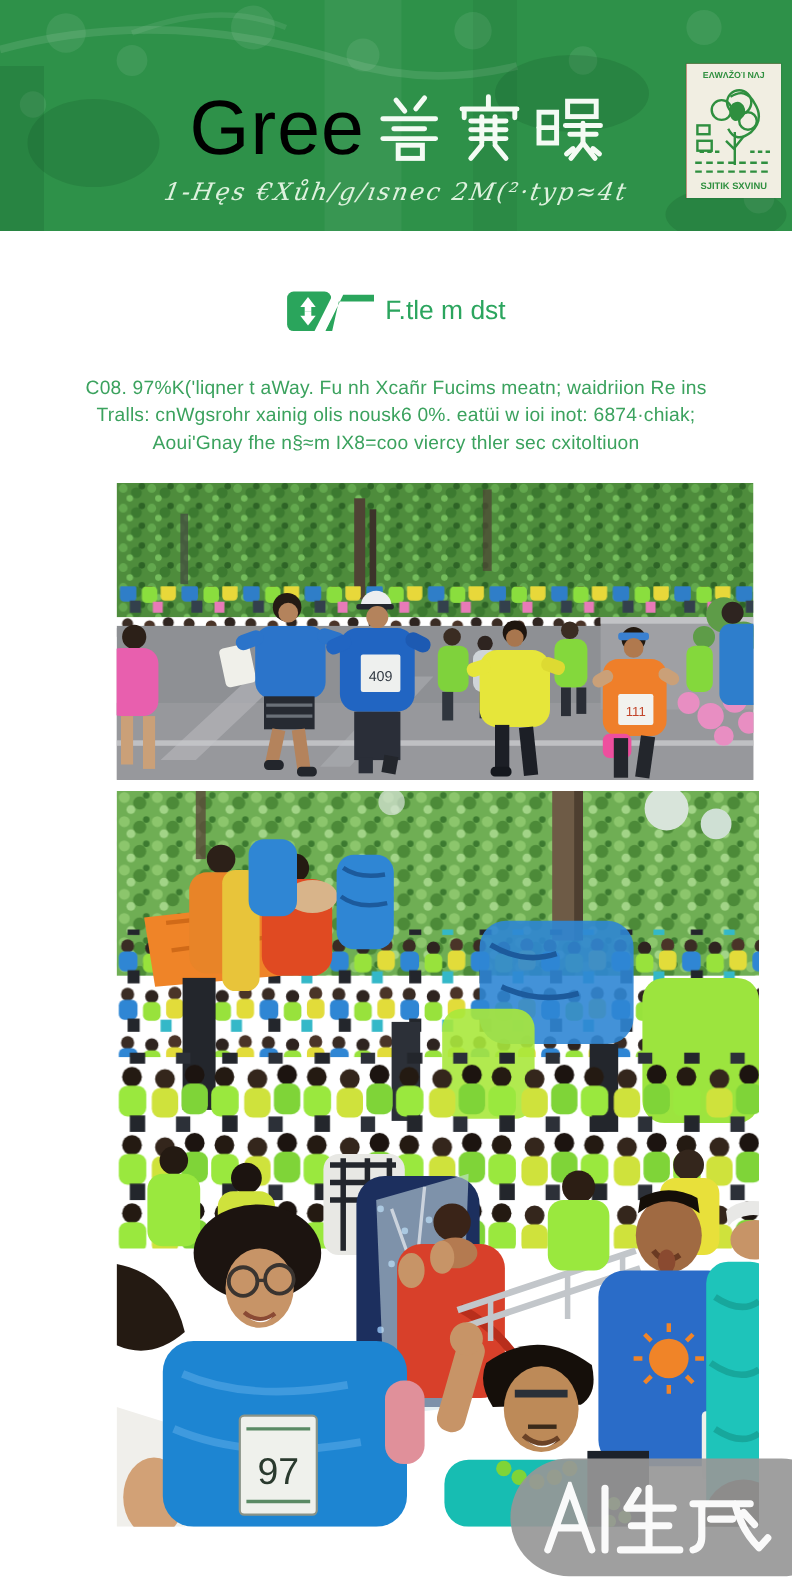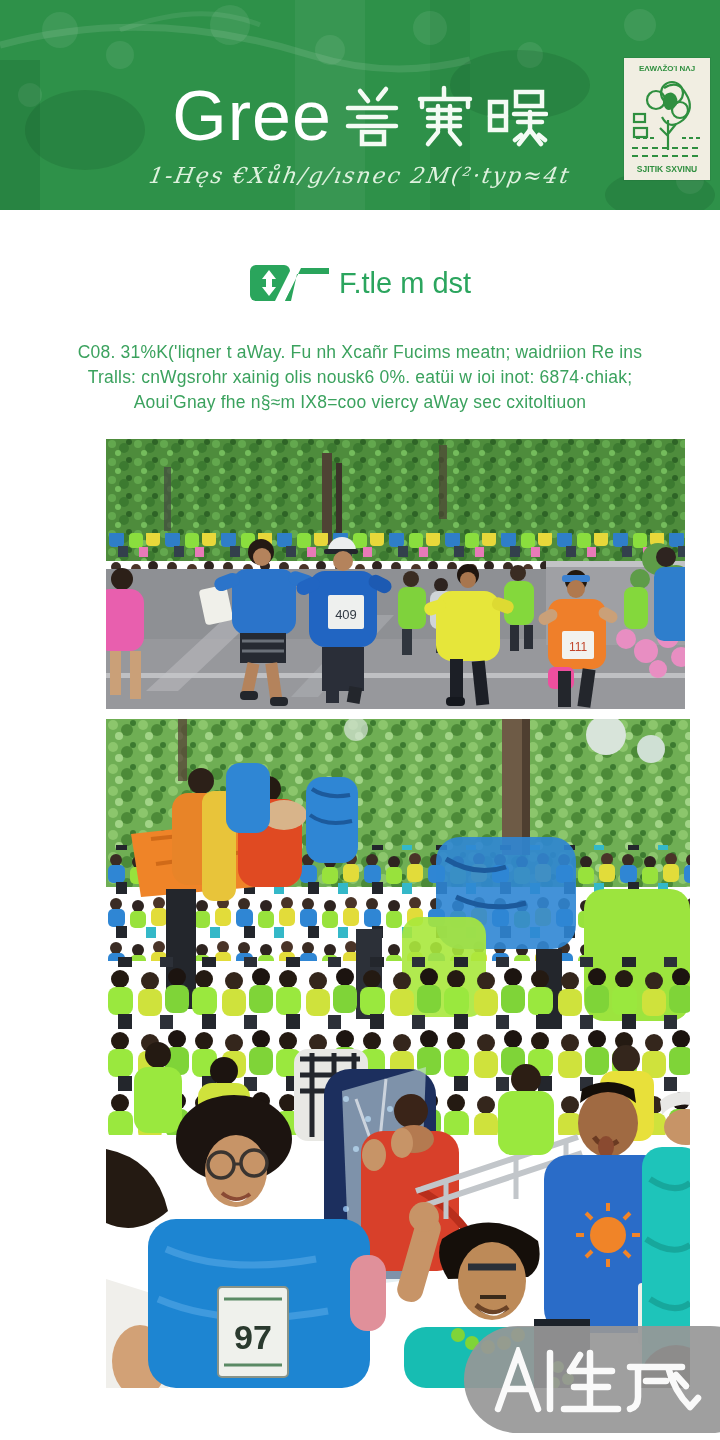--- a/index.html
+++ b/index.html
@@ -5,42 +5,42 @@
   html,body{margin:0;padding:0;background:#ffffff;}
   .page{position:relative;width:720px;height:1440px;background:#ffffff;overflow:hidden;
         font-family:"Liberation Sans",sans-serif;}
   .visually-hidden{position:absolute;width:1px;height:1px;overflow:hidden;clip:rect(0 0 0 0);white-space:nowrap;}
 
   
   .banner{position:absolute;left:0;top:0;width:720px;height:210px;background:#2e9149;overflow:hidden;}
   .banner-decor{position:absolute;left:0;top:0;width:720px;height:210px;}
   .banner-title-row{position:absolute;left:0;top:84px;width:720px;display:flex;justify-content:center;
         align-items:flex-start;gap:8px;}
-  .title-latin{font-size:70px;line-height:64px;color:#ffffff;font-weight:400;letter-spacing:1px;}
+  .title-latin{font-size:70px;line-height:64px;color:#000000;font-weight:400;letter-spacing:1px;}
   .title-cjk-svg{display:block;margin-top:0px;}
   .banner-subtitle{position:absolute;left:0;top:163px;width:720px;text-align:center;
         font-family:"DejaVu Serif",serif;font-style:italic;font-size:22px;color:#def2de;
         letter-spacing:2px;transform:skewX(-10deg);}
   .stamp{position:absolute;left:624px;top:58px;width:86px;height:122px;background:#ef4444;
         box-shadow:0 0 0 1px rgba(0,0,0,0.05);}
 
   
   .logo-row{position:absolute;left:0;top:261px;width:720px;display:flex;justify-content:center;
         align-items:center;gap:8px;height:44px;}
-  .logo-label{font-size:29px;color:#2ba55e;letter-spacing:0px;font-weight:500;}
+  .logo-label{font-size:24px;color:#2ba55e;letter-spacing:0px;font-weight:500;}
 
   
   .article{position:absolute;left:58px;top:340px;width:604px;text-align:center;color:#3ba25e;
         font-size:17.5px;line-height:25px;font-weight:500;letter-spacing:0.2px;}
 
   
   .photo{position:absolute;display:block;}
   .photo svg{display:block;}
   .photo-1{left:66px;top:423px;width:481px;height:270px;}
-  .photo-2{left:66px;top:703px;width:584px;height:669px;font-weight:bold;}
+  .photo-2{left:66px;top:703px;width:584px;height:669px;}
 
   
   .watermark{position:absolute;left:464px;top:1326px;width:300px;height:107px;border-radius:54px;
         background:rgba(151,151,151,0.92);display:flex;align-items:center;padding-left:28px;box-sizing:border-box;}
 </style>
 </head>
 <body>
 
 <div class="page">
 
@@ -129,23 +129,23 @@
         <path d="M20,33 l-7,-9 h14 z"></path>
           <rect x="17" y="20" width="6" height="5"></rect>
       </g>
       <polygon points="26,38 44,2 54,2 36,38" fill="#ffffff"></polygon>
       <polygon points="36,38 52,5 80,5 80,11 48,11 42,38" fill="#2aa55c"></polygon>
     </svg>
     <span class="logo-label">F.tle m dst</span>
   </div>
 
   <div class="article">
-    <div class="article-line">C08. 31%K('liqner t aWay. Fu nh Xcañr Fucims meatn; waidriion Re ins</div>
+    <div class="article-line">C08. 97%K('liqner t aWay. Fu nh Xcañr Fucims meatn; waidriion Re ins</div>
     <div class="article-line">Tralls: cnWgsrohr xainig olis nousk6 0%. eatüi w ioi inot: 6874·chiak;</div>
-    <div class="article-line">Aoui'Gnay fhe n§≈m IX8=coo viercy aWay sec cxitoltiuon</div>
+    <div class="article-line">Aoui'Gnay fhe n§≈m IX8=coo viercy thler sec cxitoltiuon</div>
   </div>
 
   <figure class="photo photo-1">
     <svg width="579" height="270" viewBox="0 0 579 270" xmlns="http://www.w3.org/2000/svg">
       <defs>
         <pattern id="fol1" width="26" height="18" patternUnits="userSpaceOnUse">
           <rect width="26" height="18" fill="#4e8c3c"></rect>
           <circle cx="6" cy="5" r="4" fill="#63a84e"></circle>
             <circle cx="18" cy="9" r="5" fill="#3c7a30"></circle>
           <circle cx="12" cy="14" r="3" fill="#74bc5c"></circle>

